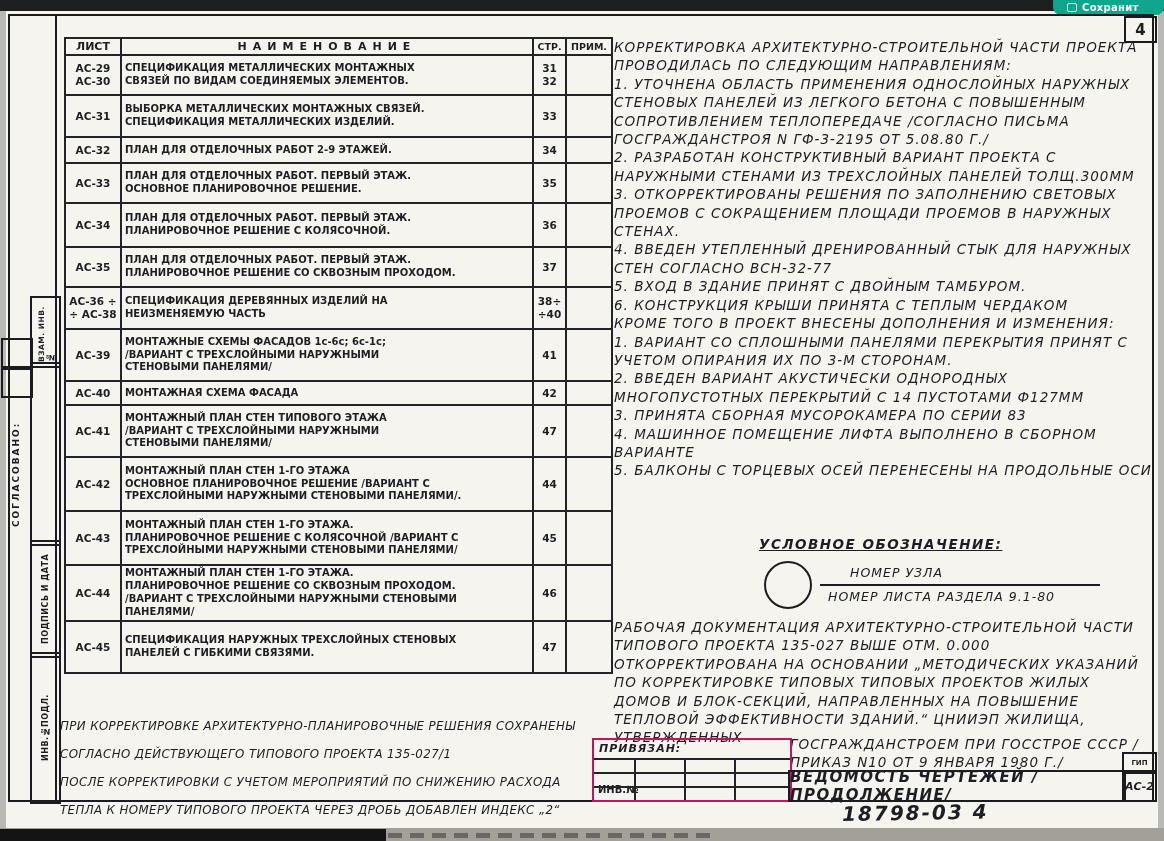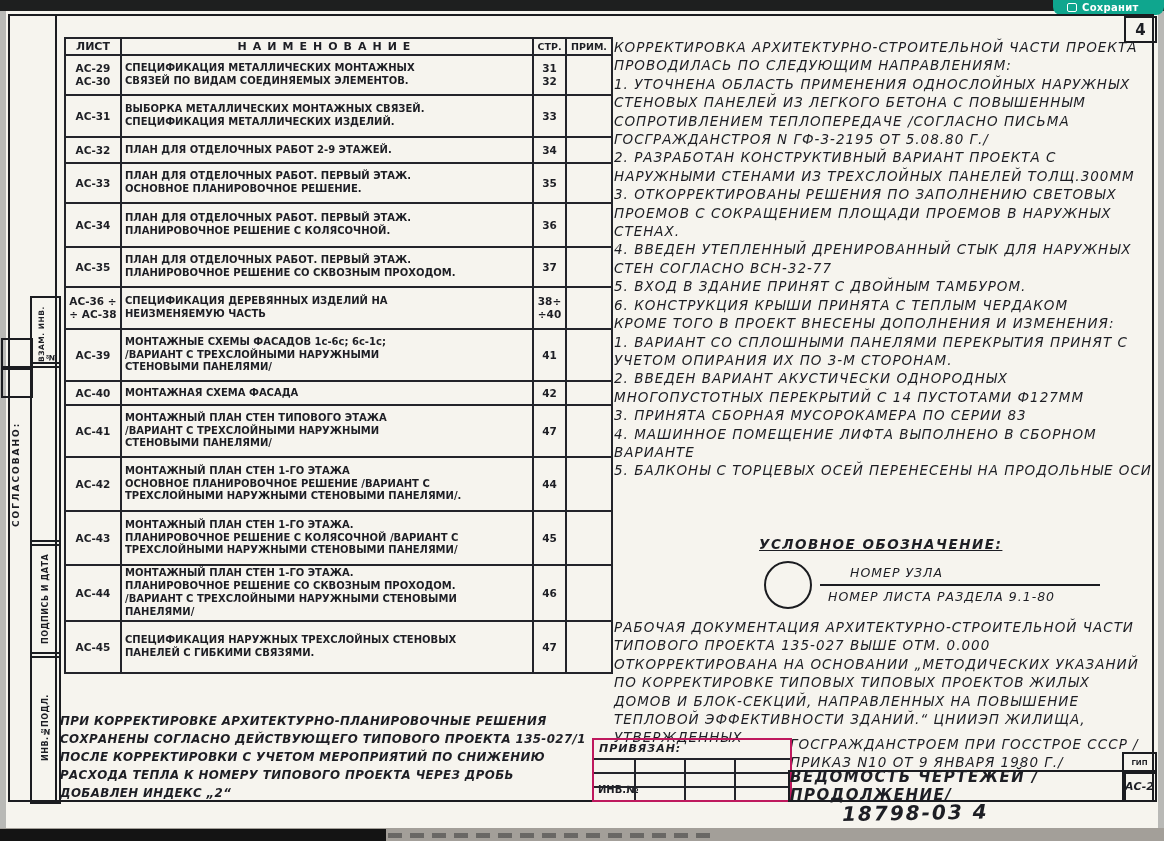--- a/index.html
+++ b/index.html
@@ -33,21 +33,21 @@
   .sheet-table{position:absolute;left:64px;top:37px;border-collapse:collapse;table-layout:fixed;width:549px;}
   .sheet-table th,.sheet-table td{border:2px solid #23242a;padding:1px 3px;vertical-align:middle;overflow:hidden;}
   .sheet-table th{font-size:11px;font-weight:700;text-align:center;}
   th.h-name{letter-spacing:6px;border-radius:7px;}
   th.h-small{font-size:9.5px;letter-spacing:0;}
   .c-sheet{text-align:center;font-weight:700;font-size:10.5px;white-space:pre-line;line-height:13px;}
   .c-name{font-size:10px;font-weight:700;padding-left:7px;white-space:pre-line;line-height:12.8px;}
   .c-page{text-align:center;font-weight:700;font-size:10.5px;white-space:pre-line;line-height:13px;}
   
   .note{left:60px;top:712px;width:528px;height:86px;font-style:italic;font-size:11.8px;
-        letter-spacing:.4px;line-height:18px;font-weight:700;}
+        letter-spacing:.4px;line-height:28px;font-weight:400;}
   .note p{margin:0;}
   
   .right-panel{left:614px;top:38px;width:538px;height:764px;font-style:italic;
         font-size:13.5px;letter-spacing:1px;line-height:18.4px;}
   .right-panel p{margin:0;}
   .rt-flow{position:absolute;left:0;top:0;width:538px;}
   .legend{position:absolute;left:0;top:497px;width:538px;}
   .legend-title{margin-left:145px;font-weight:700;text-decoration:underline;letter-spacing:1.5px;}
   .legend-row{display:flex;align-items:center;margin-left:150px;margin-top:8px;}
   .legend-circle{width:44px;height:44px;border:2.5px solid #1b1c20;border-radius:50%;flex:none;}

